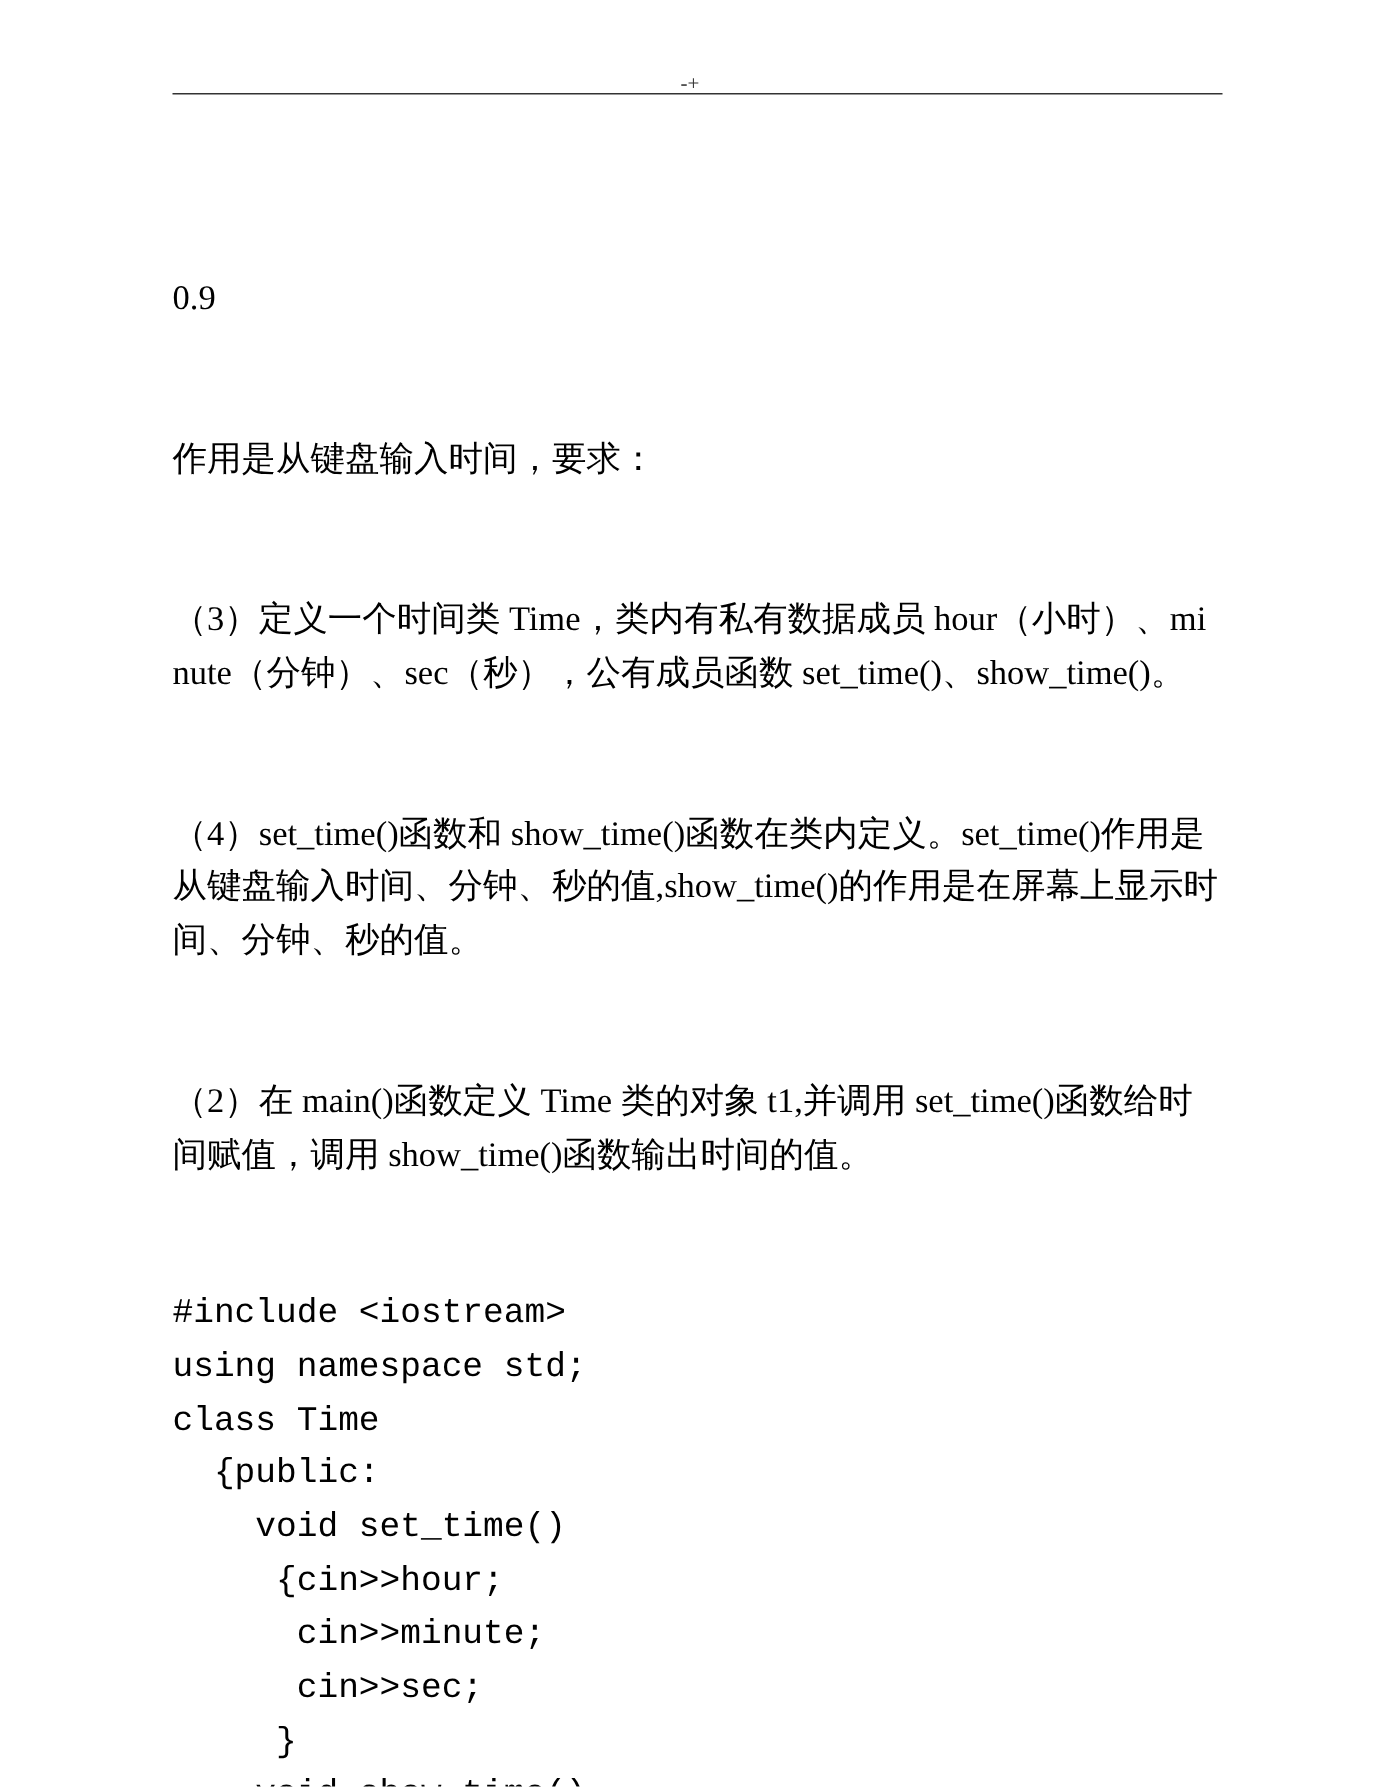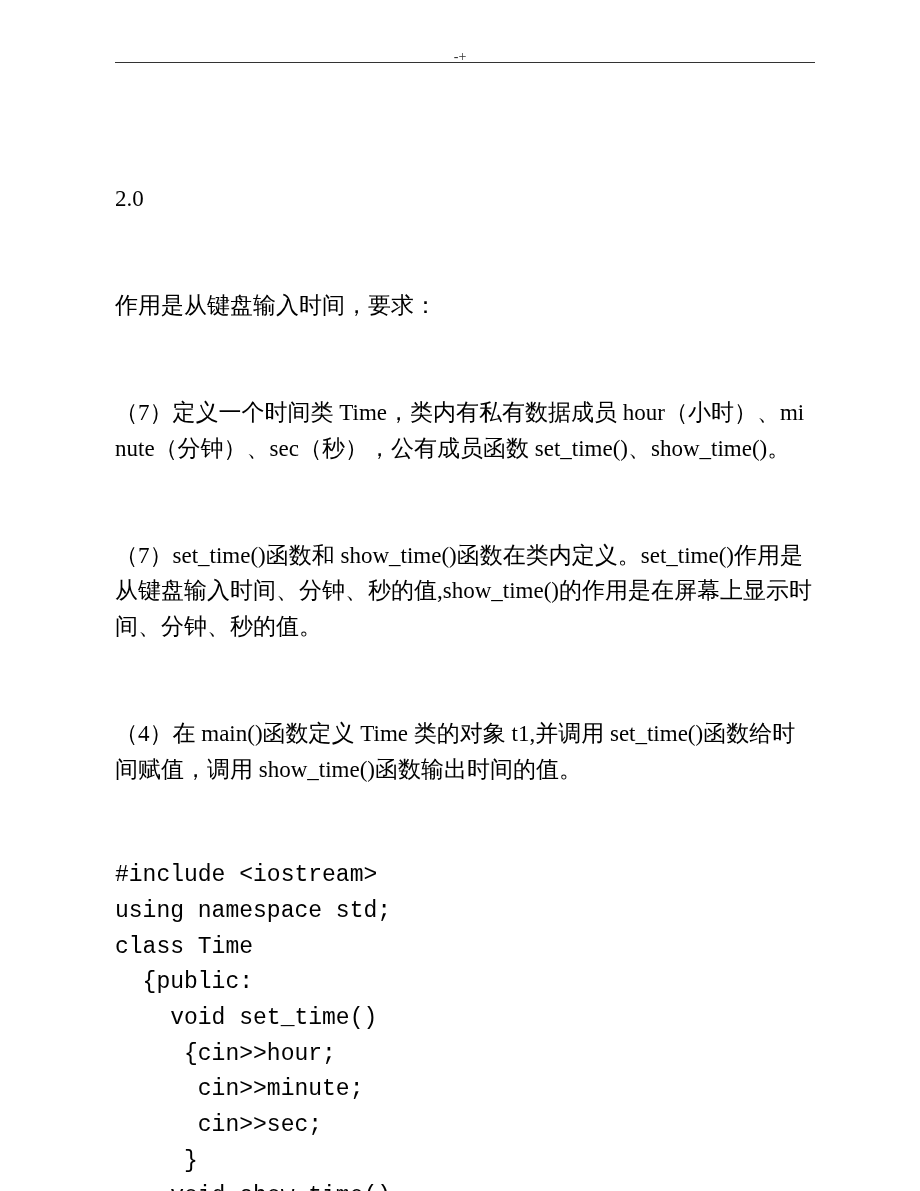--- a/index.html
+++ b/index.html
@@ -49,25 +49,25 @@
 </style>
 </head>
 <body>
 
 <div class="page">
 
   <div class="header-mark">-+</div>
   <div class="hr-top"></div>
 
   <div class="content">
-    <div>2.0</div>
+    <div>0.9</div>
     <div>作用是从键盘输入时间，要求：</div>
-    <div>（7）定义一个时间类 Time，类内有私有数据成员 hour（小时）、minute（分钟）、sec（秒），公有成员函数 set_time()、show_time()。</div>
-    <div>（7）set_time()函数和 show_time()函数在类内定义。set_time()作用是从键盘输入时间、分钟、秒的值,show_time()的作用是在屏幕上显示时间、分钟、秒的值。</div>
-    <div>（4）在 main()函数定义 Time 类的对象 t1,并调用 set_time()函数给时间赋值，调用 show_time()函数输出时间的值。</div>
+    <div>（3）定义一个时间类 Time，类内有私有数据成员 hour（小时）、minute（分钟）、sec（秒），公有成员函数 set_time()、show_time()。</div>
+    <div>（4）set_time()函数和 show_time()函数在类内定义。set_time()作用是从键盘输入时间、分钟、秒的值,show_time()的作用是在屏幕上显示时间、分钟、秒的值。</div>
+    <div>（2）在 main()函数定义 Time 类的对象 t1,并调用 set_time()函数给时间赋值，调用 show_time()函数输出时间的值。</div>
     <div class="mono">#include &lt;iostream&gt;
 using namespace std;
 class Time
   {public:
     void set_time()
      {cin&gt;&gt;hour;
       cin&gt;&gt;minute;
       cin&gt;&gt;sec;
      }
     void show_time()

